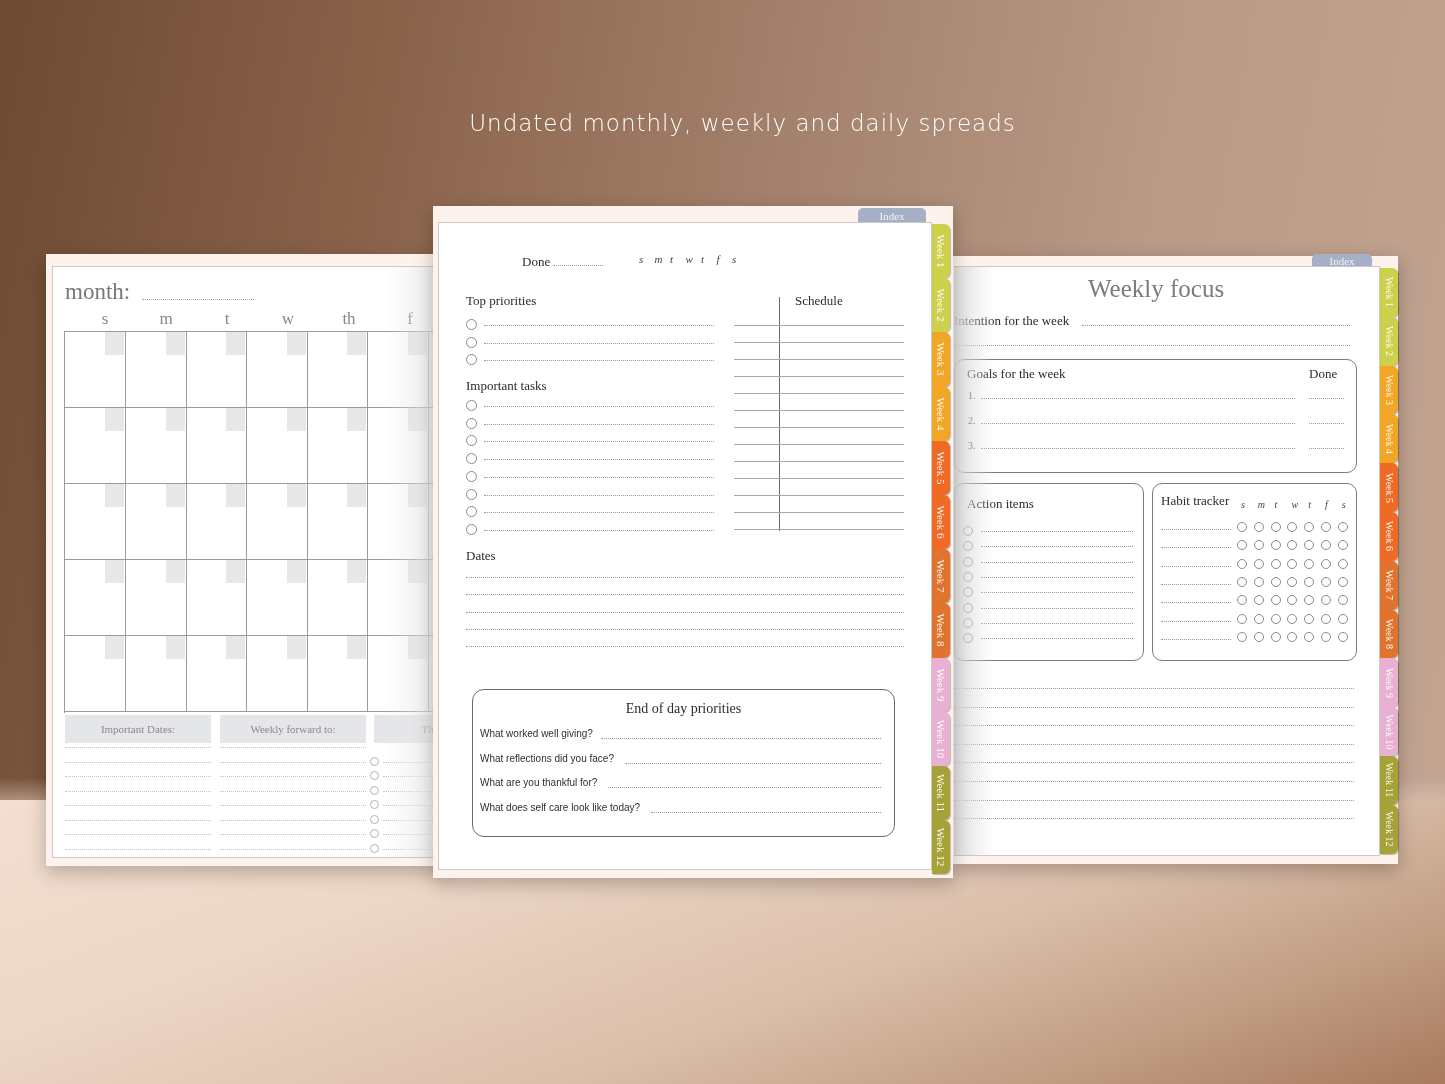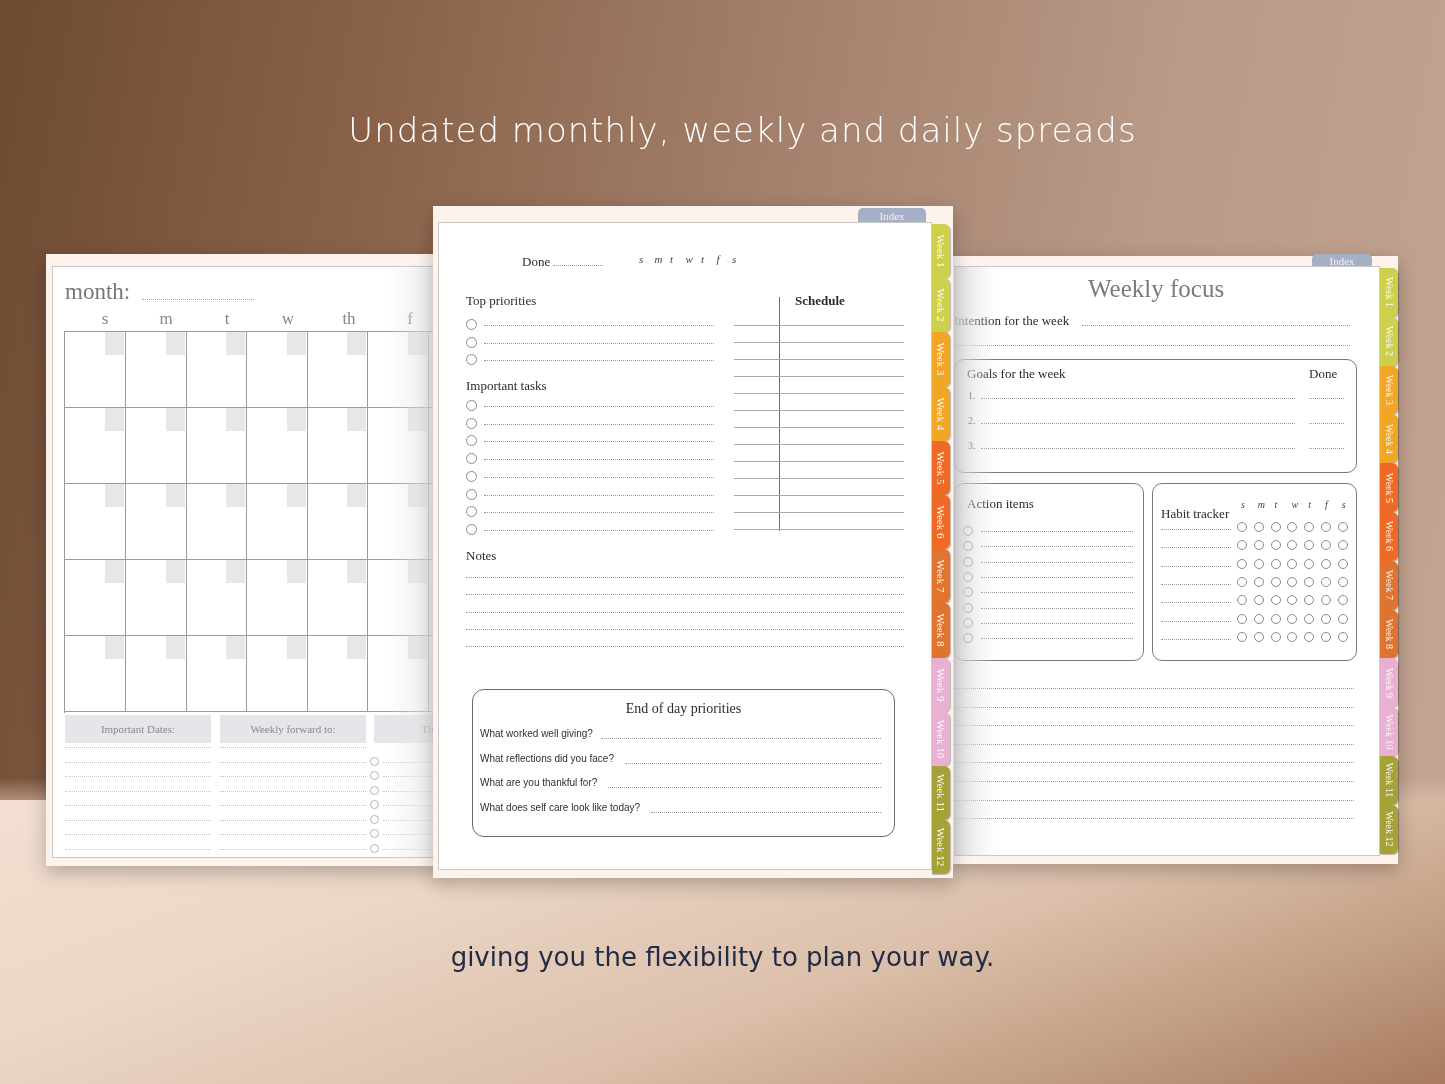--- a/index.html
+++ b/index.html
@@ -16,21 +16,21 @@
   .bg-table {
     position: absolute; left: 0; top: 800px; width: 1445px; height: 284px;
     background: linear-gradient(160deg, #f2dfd1 0%, #ecd6c6 30%, #dbbfaa 60%, #c29f85 80%, #a87a5e 100%);
   }
   .bg-shelf {
     position: absolute; left: 0; top: 778px; width: 1445px; height: 40px;
     background: linear-gradient(180deg, rgba(0,0,0,0) 0%, rgba(230,205,190,0.9) 100%);
   }
   .headline {
     position: absolute; left: 0; top: 110px; width: 1445px; text-align: center;
-    color: #ffffff; font-size: 34px; letter-spacing: 1px;
+    color: #ffffff; font-size: 23px; letter-spacing: 1px;
     font-family: "DejaVu Sans", sans-serif; font-weight: 300; padding-left: 40px;
   }
   .caption {
     position: absolute; left: 0; top: 938px; width: 1445px; text-align: center;
     color: #232c45; font-size: 26px; line-height: 38px;
     font-family: "DejaVu Sans", sans-serif;
   }
 
   
   .sheet-back { position: absolute; background: #fdf3ec; box-shadow: 0 6px 18px rgba(0,0,0,0.25); }
@@ -310,21 +310,21 @@
         <div class="circle" style="position:absolute;left:8px;top:118.5px;width:10px;height:10px;"></div>
         <div class="dots" style="position:absolute;left:26px;top:123.5px;width:152px;"></div>
         <div class="circle" style="position:absolute;left:8px;top:133.8px;width:10px;height:10px;"></div>
         <div class="dots" style="position:absolute;left:26px;top:138.8px;width:152px;"></div>
         <div class="circle" style="position:absolute;left:8px;top:149.10000000000002px;width:10px;height:10px;"></div>
         <div class="dots" style="position:absolute;left:26px;top:154.10000000000002px;width:152px;"></div>
       </div>
   </div>
 
   <div class="rbox" style="left:198px;top:216px;width:205px;height:178px;">
-    <div class="label-dark serif" style="left:8px;top:22px;font-size:13px;">Habit tracker</div>
+    <div class="label-dark serif" style="left:8px;top:9px;font-size:13px;">Habit tracker</div>
     <div id="habit-head">
         <div class="dow serif" style="left:88px;top:15px;font-size:10px;">s</div>
         <div class="dow serif" style="left:104.8px;top:15px;font-size:10px;">m</div>
         <div class="dow serif" style="left:121.6px;top:15px;font-size:10px;">t</div>
         <div class="dow serif" style="left:138.4px;top:15px;font-size:10px;">w</div>
         <div class="dow serif" style="left:155.2px;top:15px;font-size:10px;">t</div>
         <div class="dow serif" style="left:172px;top:15px;font-size:10px;">f</div>
         <div class="dow serif" style="left:188.8px;top:15px;font-size:10px;">s</div>
       </div>
     <div id="habit-rows">
@@ -447,21 +447,21 @@
       <div class="dow serif" style="left:200px;top:30px;">s</div>
       <div class="dow serif" style="left:215.5px;top:30px;">m</div>
       <div class="dow serif" style="left:231px;top:30px;">t</div>
       <div class="dow serif" style="left:246.5px;top:30px;">w</div>
       <div class="dow serif" style="left:262px;top:30px;">t</div>
       <div class="dow serif" style="left:277.5px;top:30px;">f</div>
       <div class="dow serif" style="left:293px;top:30px;">s</div>
     </div>
 
   <div class="label-dark serif" style="left:27px;top:70px;font-size:13px;">Top priorities</div>
-  <div class="label-dark serif" style="left:356px;top:70px;font-size:13px;font-weight:bold;">Schedule</div>
+  <div class="label-dark serif" style="left:356px;top:70px;font-size:13px;">Schedule</div>
   <div id="priority-rows">
       <div class="task-row" style="left:27px;top:96px;width:248px;">
         <div class="circle"></div>
         <div class="dots" style="width:230px;"></div>
       </div>
       <div class="task-row" style="left:27px;top:113.5px;width:248px;">
         <div class="circle"></div>
         <div class="dots" style="width:230px;"></div>
       </div>
       <div class="task-row" style="left:27px;top:131px;width:248px;">
@@ -516,21 +516,21 @@
       <div class="sched-line" style="left:295px;top:187px;width:170px;"></div>
       <div class="sched-line" style="left:295px;top:204px;width:170px;"></div>
       <div class="sched-line" style="left:295px;top:221px;width:170px;"></div>
       <div class="sched-line" style="left:295px;top:238px;width:170px;"></div>
       <div class="sched-line" style="left:295px;top:255px;width:170px;"></div>
       <div class="sched-line" style="left:295px;top:272px;width:170px;"></div>
       <div class="sched-line" style="left:295px;top:289px;width:170px;"></div>
       <div class="sched-line" style="left:295px;top:306px;width:170px;"></div>
     </div>
 
-  <div class="label-dark serif" style="left:27px;top:325px;font-size:13px;">Notes</div>
+  <div class="label-dark serif" style="left:27px;top:325px;font-size:13px;">Dates</div>
   <div id="notes-lines">
       <div class="dots" style="position:absolute;left:27px;top:354px;width:438px;"></div>
       <div class="dots" style="position:absolute;left:27px;top:371.3px;width:438px;"></div>
       <div class="dots" style="position:absolute;left:27px;top:388.6px;width:438px;"></div>
       <div class="dots" style="position:absolute;left:27px;top:405.9px;width:438px;"></div>
       <div class="dots" style="position:absolute;left:27px;top:423.2px;width:438px;"></div>
     </div>
 
   <div class="reflect" style="left:33px;top:466px;width:423px;height:148px;">
     <div class="serif" style="position:absolute;left:0;top:11px;width:100%;text-align:center;font-size:14px;color:#2b2b2b;">End of day priorities</div>
@@ -541,14 +541,13 @@
         <div class="reflect-q" style="left:7px;top:111.5px;">What does self care look like today?</div>
         <div class="dots" style="position:absolute;left:128px;top:48px;width:280px;"></div>
         <div class="dots" style="position:absolute;left:152px;top:72.5px;width:256px;"></div>
         <div class="dots" style="position:absolute;left:135px;top:97px;width:273px;"></div>
         <div class="dots" style="position:absolute;left:178px;top:121.5px;width:230px;"></div>
       </div>
   </div>
 </div>
 
 <div class="caption">
-  <div>giving you the flexibility to plan your way.</div>
 </div>
 
 </body></html>

